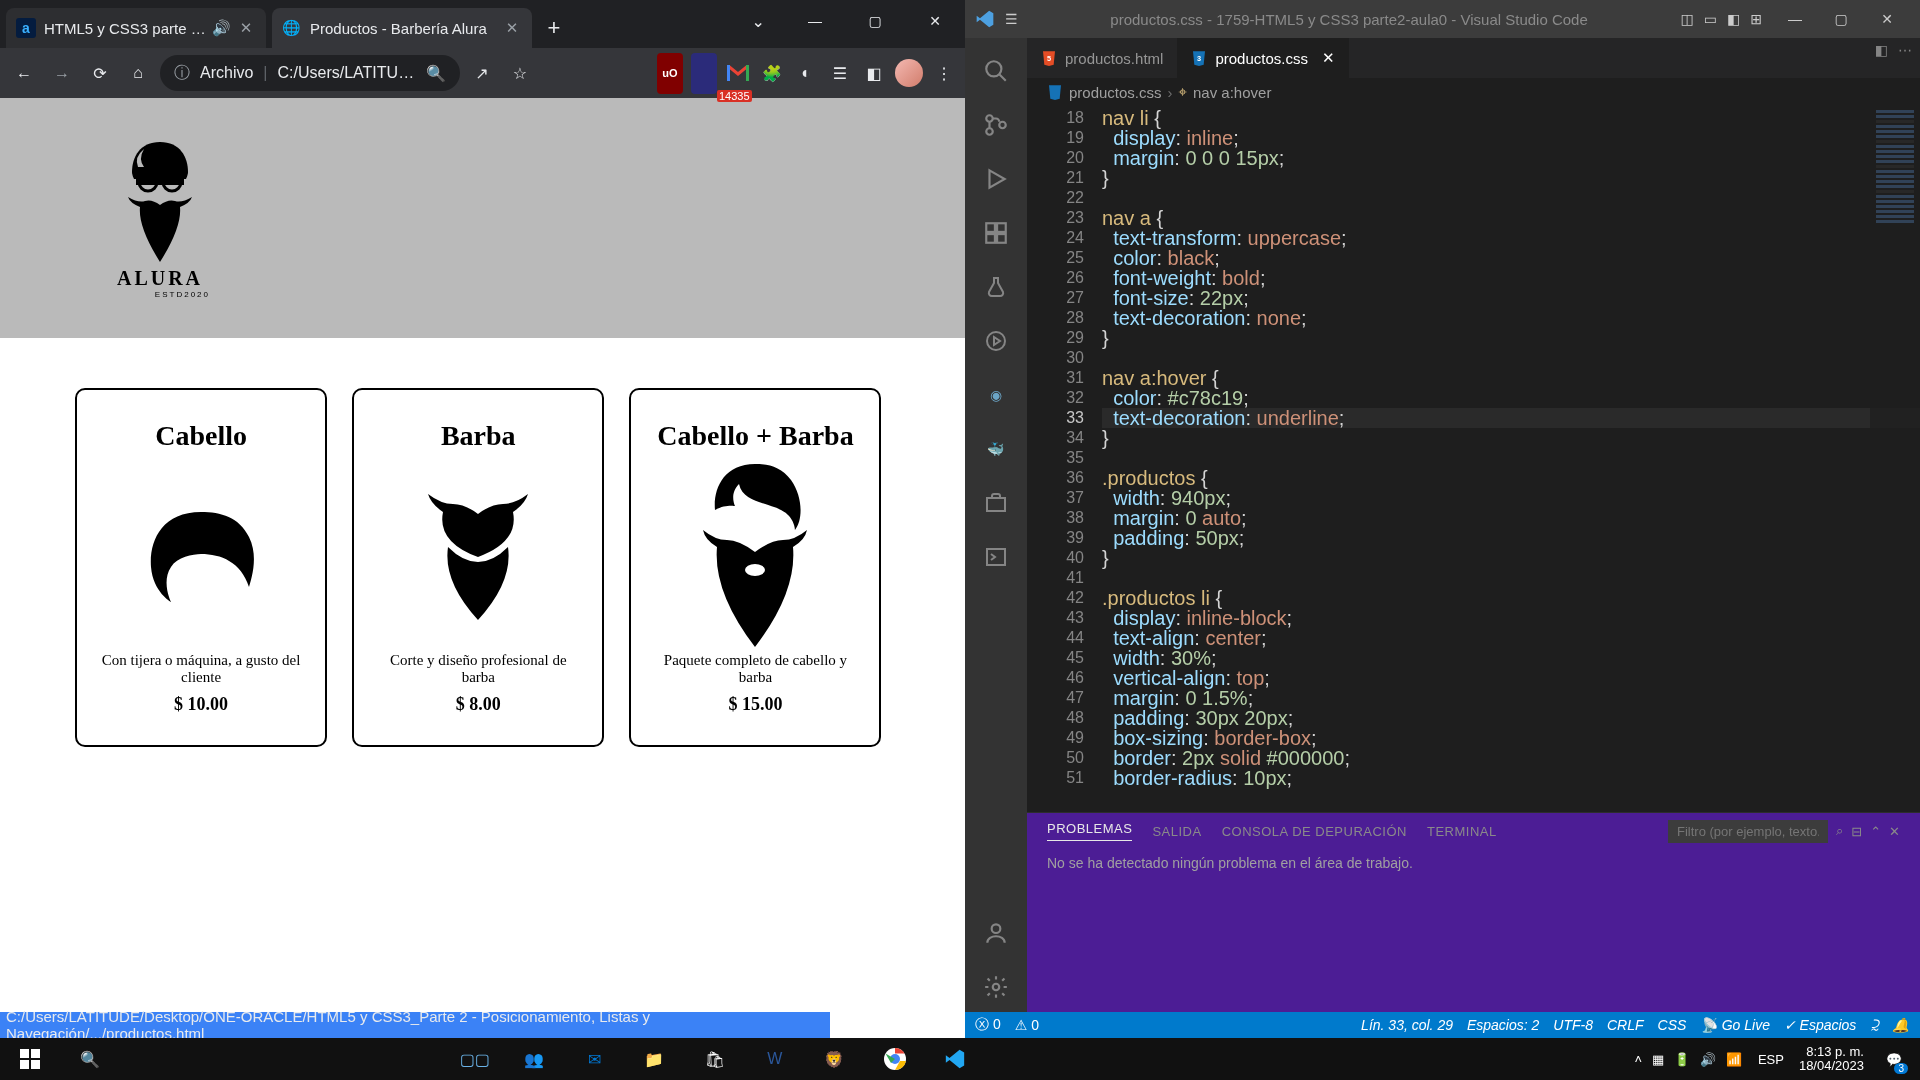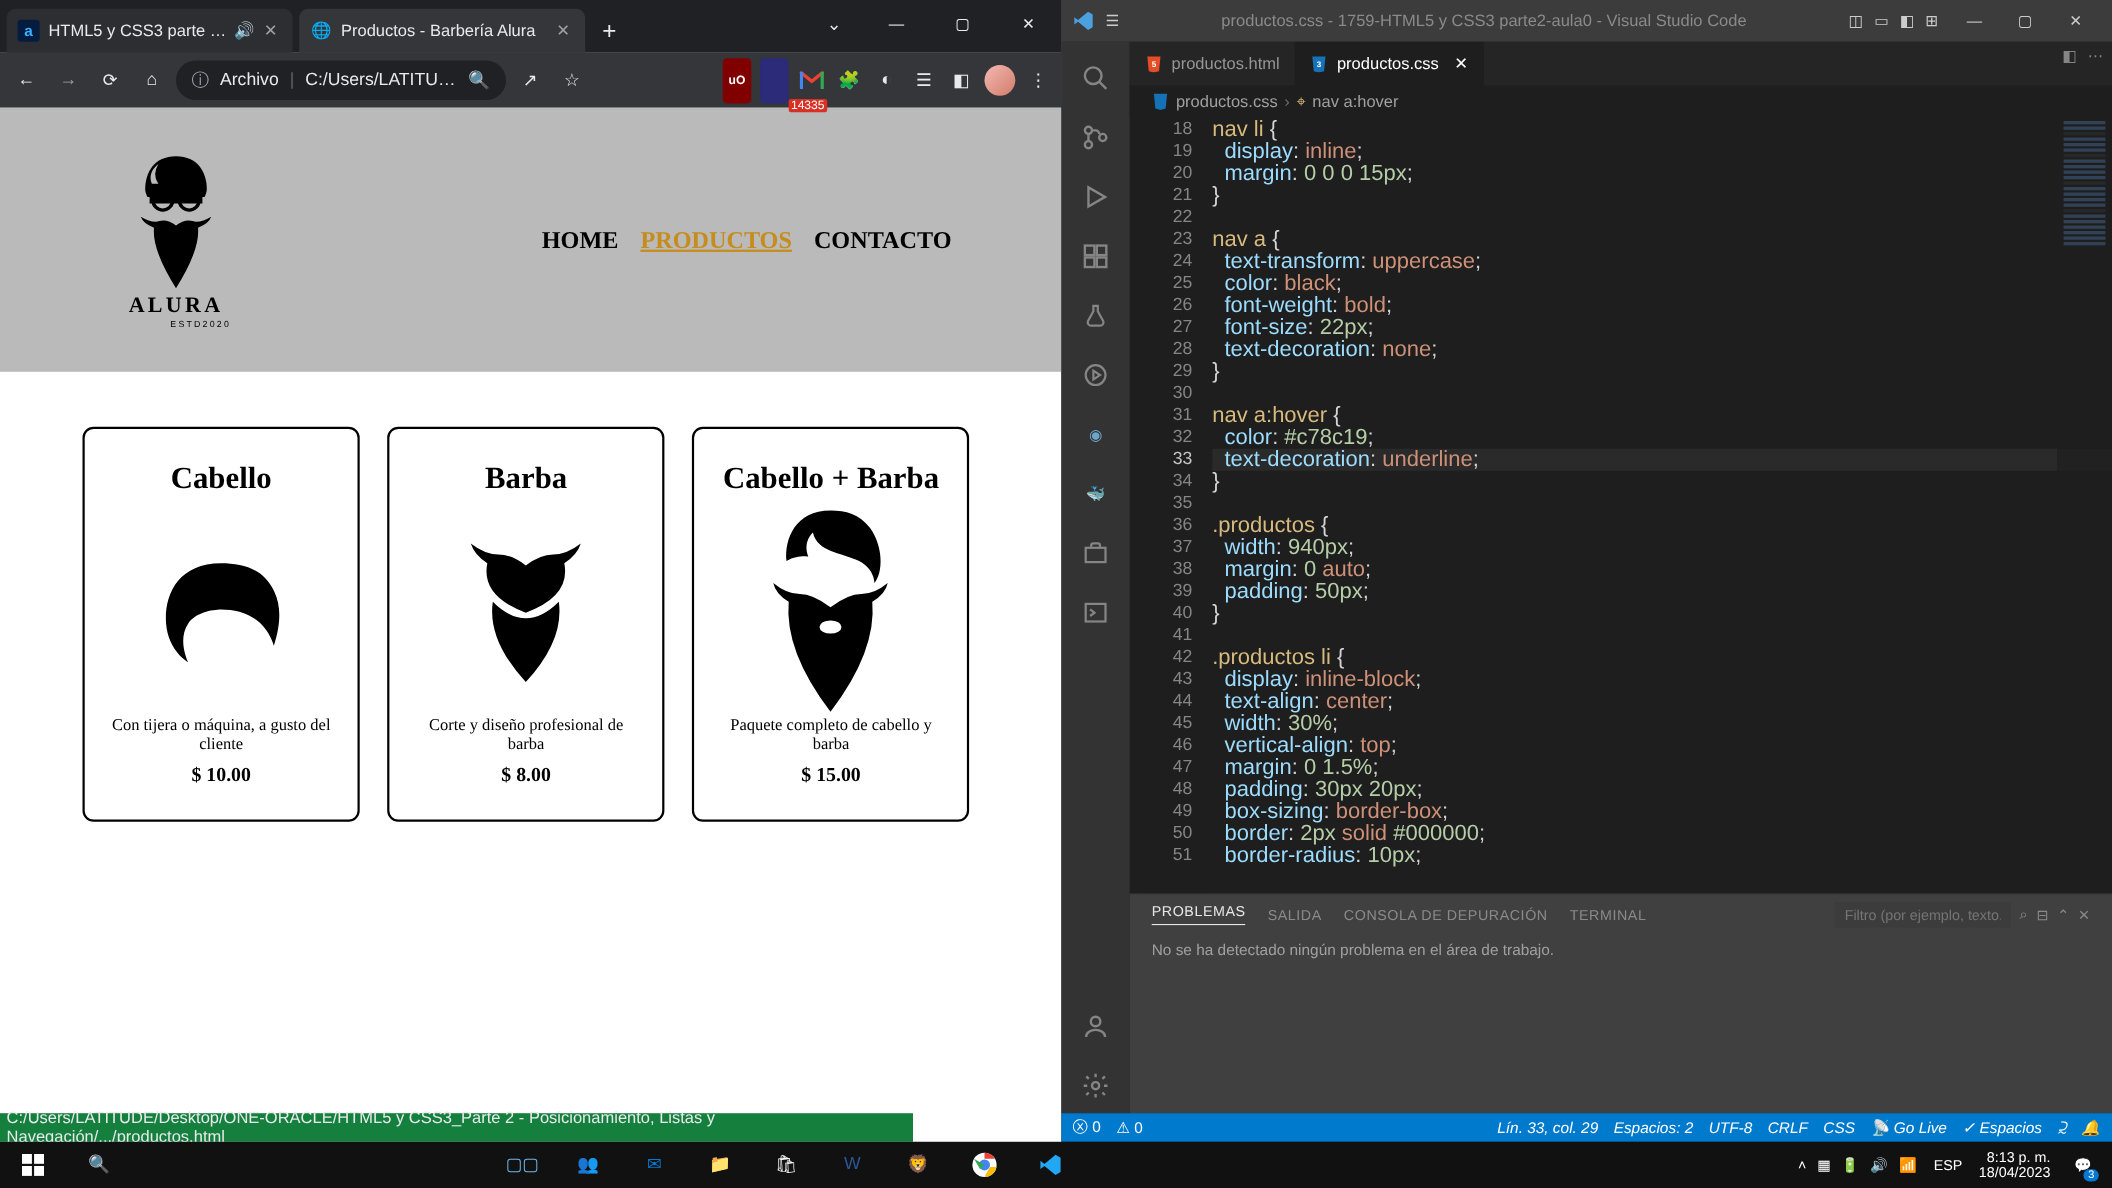--- a/index.html
+++ b/index.html
@@ -39,21 +39,21 @@
 .logo-sub { font-size:8px; letter-spacing:2px; display:flex; justify-content:flex-end; width:100px; }
 .page-nav { margin-left:auto; display:flex; gap:20px; }
 .page-nav a { font-family:serif; font-size:22px; font-weight:bold; text-decoration:none; color:#000; text-transform:uppercase; }
 .page-nav a.current { color:#c78c19; text-decoration:underline; }
 .productos { width:940px; margin:0 auto; padding:50px; display:flex; justify-content:flex-start; }
 .productos li { list-style:none; display:inline-block; text-align:center; width:30%; vertical-align:top; margin:0 1.5%; padding:30px 20px; border:2px solid #000; border-radius:10px; }
 .productos h2 { font-family:serif; font-size:28px; margin-bottom:20px; }
 .prod-img { height:170px; display:flex; align-items:center; justify-content:center; }
 .prod-desc { font-family:serif; font-size:15px; margin-top:10px; }
 .prod-price { font-family:serif; font-size:18px; font-weight:bold; margin-top:8px; }
-.statusbar-chrome { position:absolute; left:0; bottom:0; height:26px; background:#15803d; color:#e8eaed; font-size:15px; display:flex; align-items:center; padding:0 6px; width:830px; }
+.statusbar-chrome { position:absolute; left:0; bottom:0; height:26px; background:#3b82f6; color:#e8eaed; font-size:15px; display:flex; align-items:center; padding:0 6px; width:830px; }
 
 
 .vscode { position:absolute; left:965px; top:0; right:0; height:1038px; background:#1e1e1e; display:flex; flex-direction:column; color:#cccccc; font-size:14px; }
 .vsc-title { height:38px; background:#3c3c3c; display:flex; align-items:center; padding:0 10px; }
 .vsc-title .left-icons { display:flex; gap:10px; align-items:center; }
 .vsc-title .title-text { flex:1; text-align:center; color:#8a8a8a; font-size:15px; }
 .vsc-title .right-icons { display:flex; gap:10px; align-items:center; color:#cccccc; }
 .vsc-win { display:flex; margin-left:10px; }
 .vsc-win span { width:46px; height:38px; display:flex; align-items:center; justify-content:center; color:#cccccc; }
 .vsc-body { flex:1; display:flex; min-height:0; }
@@ -77,21 +77,21 @@
 .code .line.hl { background:#2a2a2a; }
 .sel  { color:#d7ba7d; }
 .prop { color:#9cdcfe; }
 .val  { color:#ce9178; }
 .num  { color:#b5cea8; }
 .punc { color:#d4d4d4; }
 .minimap { position:absolute; right:0; top:0; width:50px; height:100%; background:#1e1e1e; opacity:.7; display:flex; flex-direction:column; padding:4px 6px; gap:2px; }
 .minimap div { height:3px; background:#3a5270; }
 .minimap div.b { background:#2d2d2d; }
 
-.panel { height:200px; background:#404040; border-top:1px solid #2d2d2d; display:flex; flex-direction:column; }
+.panel { height:200px; background:#4c1d95; border-top:1px solid #2d2d2d; display:flex; flex-direction:column; }
 .panel-tabs { height:36px; display:flex; align-items:center; padding:0 20px; gap:20px; font-size:13px; color:#8a8a8a; }
 .panel-tabs .ptab { text-transform:uppercase; letter-spacing:.5px; }
 .panel-tabs .ptab.active { color:#e7e7e7; border-bottom:1px solid #e7e7e7; padding-bottom:4px; }
 .panel-filter { margin-left:auto; display:flex; align-items:center; gap:8px; color:#8a8a8a; }
 .panel-filter input { background:#3c3c3c; border:1px solid #3c3c3c; color:#ccc; padding:3px 8px; width:160px; font-size:13px; }
 .panel-body { flex:1; padding:6px 20px; color:#a0a0a0; font-size:14px; }
 
 .vsc-status { height:26px; background:#007acc; color:#fff; display:flex; align-items:center; padding:0 10px; font-size:14px; gap:14px; }
 .vsc-status .right { margin-left:auto; display:flex; gap:14px; align-items:center;font-style:italic; }
 
@@ -174,25 +174,20 @@
           <circle cx="38" cy="45" r="9" fill="none" stroke="#000" stroke-width="3"></circle>
           <circle cx="62" cy="45" r="9" fill="none" stroke="#000" stroke-width="3"></circle>
           <path d="M30 70 Q20 66 18 60 Q28 66 35 64 Q42 62 50 68 Q58 62 65 64 Q72 66 82 60 Q80 66 70 70 Q72 90 50 125 Q28 90 30 70 Z" fill="#000"></path>
         </svg>
         <div class="logo-text">ALURA</div>
         <div class="logo-sub">
           <span>ESTD</span>
           <span>2020</span>
         </div>
       </div>
-      <nav class="page-nav">
-        <a>Home</a>
-        <a class="current">Productos</a>
-        <a>Contacto</a>
-      </nav>
     </div>
 
     <ul class="productos">
       <li>
         <h2>Cabello</h2>
         <div class="prod-img">
           <svg width="140" height="110" viewBox="0 0 140 110">
               <path d="M70 10 C30 10 18 40 20 65 C22 90 40 100 40 100 C40 100 30 80 40 65 C46 55 62 52 70 52 C90 52 110 60 118 85 C120 78 128 55 118 35 C108 15 90 10 70 10 Z" fill="#000"></path>
             </svg>
         </div>

